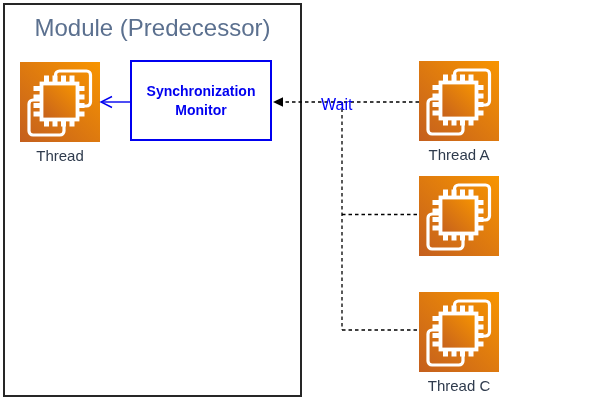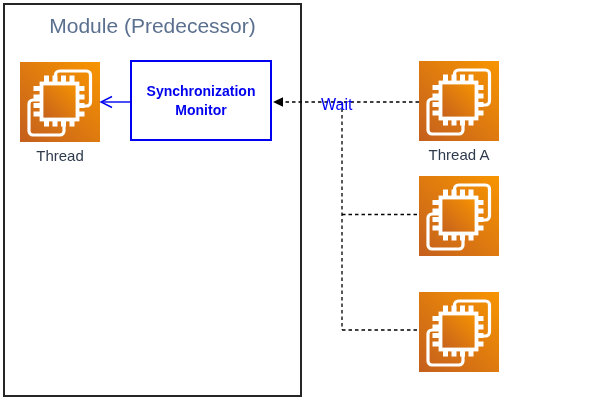--- a/index.html
+++ b/index.html
@@ -7,21 +7,21 @@
     position:relative;width:602px;height:402px;background:#fff;overflow:hidden;
     font-family:"Liberation Sans","DejaVu Sans",sans-serif;
   }
   .module{
     position:absolute;background:#fff;border:2px solid var(--module_border,#262626);
     box-sizing:border-box;
   }
   #module-predecessor{left:3px;top:3px;width:299px;height:394px;}
   #module-successor{left:392px;top:2px;width:208px;height:398px;}
   .module-title{
-    margin-top:9px;text-align:center;font-size:21px;
+    margin-top:9px;text-align:center;font-size:24px;
     color:var(--module_title,#5B708F);white-space:nowrap;
   }
   #monitor-box{
     position:absolute;left:130px;top:60px;width:142px;height:81px;
     border:2px solid var(--monitor_blue,#0000F0);box-sizing:border-box;background:#fff;
     display:flex;align-items:center;justify-content:center;text-align:center;
     font-weight:bold;font-size:14px;line-height:1.35;color:var(--monitor_blue,#0000F0);
     padding:0 20px;
   }
   .thread-node{position:absolute;width:100px;}
@@ -181,20 +181,21 @@
           <rect x="13.5" y="24" width="7" height="5" fill="#fff"></rect>
           <rect x="13.5" y="32.5" width="7" height="5" fill="#fff"></rect>
           <rect x="13.5" y="41" width="7" height="5" fill="#fff"></rect>
           <rect x="13.5" y="49.5" width="7" height="5" fill="#fff"></rect>
           <rect x="57.5" y="24" width="7" height="5" fill="#fff"></rect>
           <rect x="57.5" y="32.5" width="7" height="5" fill="#fff"></rect>
           <rect x="57.5" y="41" width="7" height="5" fill="#fff"></rect>
           <rect x="57.5" y="49.5" width="7" height="5" fill="#fff"></rect>
   </svg>
       </div>
+    <div class="thread-label">Thread C</div>
   </div>
 
   <svg id="connector-layer" viewBox="0 0 602 402" xmlns="http://www.w3.org/2000/svg">
 
     <line x1="130" y1="102" x2="102" y2="102" style="stroke:var(--monitor_blue,#0000F0);stroke-width:1.4"></line>
     <polyline points="112,96.5 101,102 112,107.5" style="fill:none;stroke:var(--monitor_blue,#0000F0);stroke-width:1.4"></polyline>
 
     <line x1="419" y1="102" x2="283" y2="102" style="stroke:var(--connector_black,#000);stroke-width:1.3;stroke-dasharray:3.5 3"></line>
     <polygon points="273,102 283,97.3 283,106.7" style="fill:var(--connector_black,#000)"></polygon>
 

